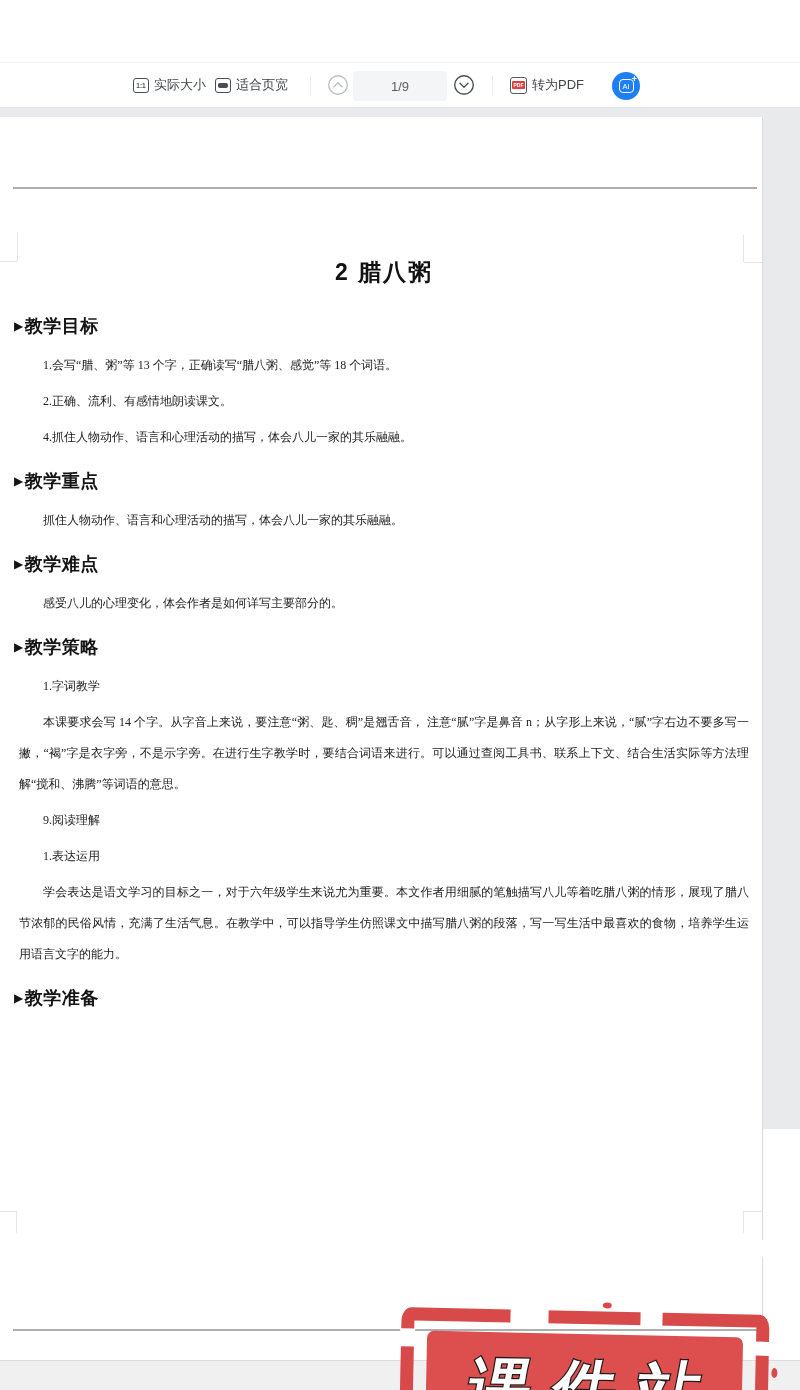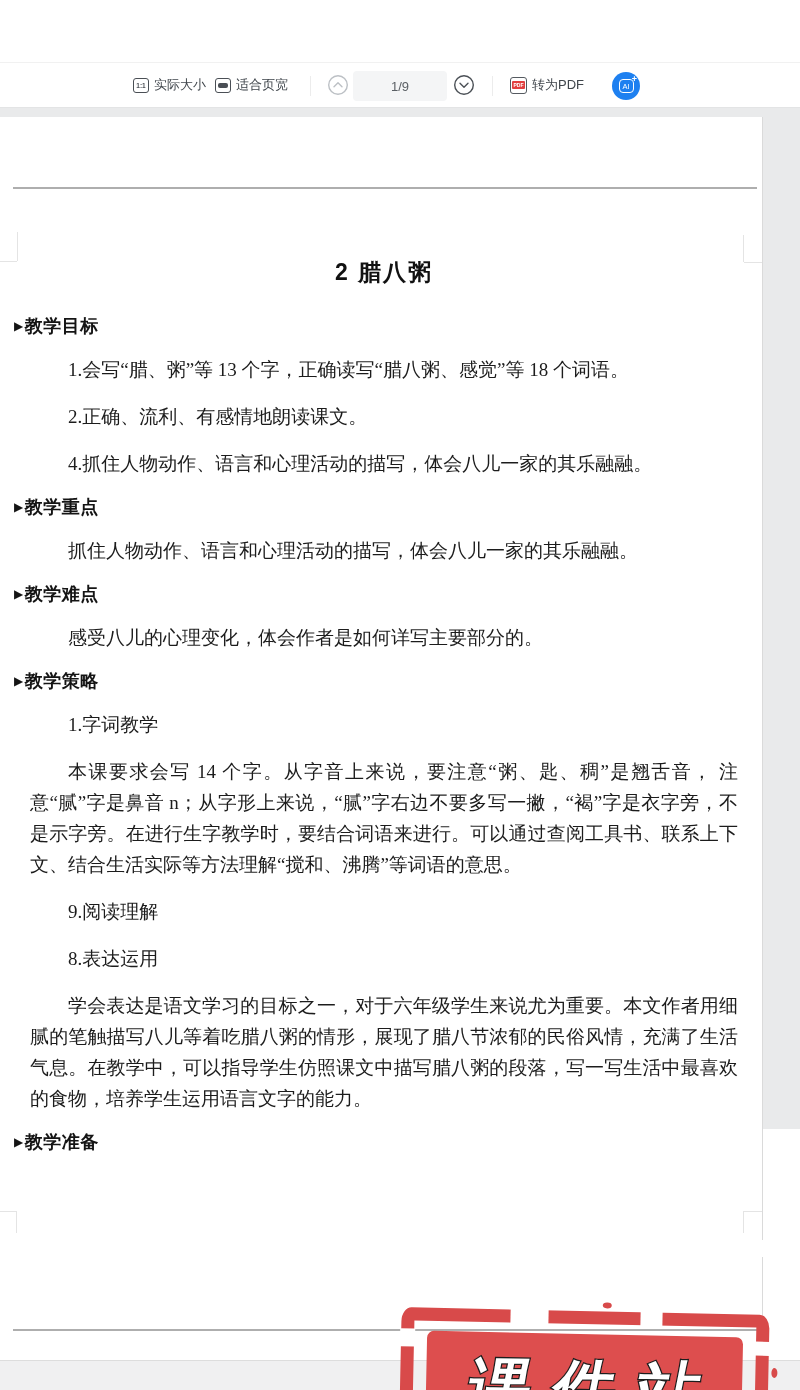--- a/index.html
+++ b/index.html
@@ -89,22 +89,22 @@
     text-align: center; font-size: 23px; font-weight: bold; color: #111;
     margin: 0 0 26px 0; letter-spacing: 2px;
   }
   .sec-heading {
     display: flex; align-items: center; font-size: 18px; font-weight: bold; color: #141414;
     margin: 16px 0 12px 0; letter-spacing: 0.5px;
   }
   .sec-heading .tri { font-size: 12px; margin-right: 1px; line-height: 1; }
   .content p {
     font-family: "Liberation Serif", "DejaVu Serif", serif;
-    font-size: 19px; line-height: 31px; color: #1c1c1c;
-    text-indent: 2em; text-align: justify; margin: 16px;
+    font-size: 12px; line-height: 31px; color: #1c1c1c;
+    text-indent: 2em; text-align: justify; margin: 5px;
   }
 
   
   .stamp {
     position: absolute; left: 400px; top: 1203px; width: 368px; height: 158px;
     border: 13px solid #d84a4a; border-radius: 10px / 14px;
     transform: rotate(1.2deg); z-index: 5;
   }
   .stamp-inner {
     position: absolute; inset: 10px 13px 12px 13px; background: #dd4e4e; border-radius: 7px;
@@ -230,21 +230,21 @@
         </div>
 
         <div>
           <div class="sec-heading">
             <span class="tri">▶</span>
             <span>教学策略</span>
           </div>
           <p>1.字词教学</p>
           <p>本课要求会写 14 个字。从字音上来说，要注意“粥、匙、稠”是翘舌音， 注意“腻”字是鼻音 n；从字形上来说，“腻”字右边不要多写一撇，“褐”字是衣字旁，不是示字旁。在进行生字教学时，要结合词语来进行。可以通过查阅工具书、联系上下文、结合生活实际等方法理解“搅和、沸腾”等词语的意思。</p>
           <p>9.阅读理解</p>
-          <p>8.表达运用</p>
+          <p>1.表达运用</p>
           <p>学会表达是语文学习的目标之一，对于六年级学生来说尤为重要。本文作者用细腻的笔触描写八儿等着吃腊八粥的情形，展现了腊八节浓郁的民俗风情，充满了生活气息。在教学中，可以指导学生仿照课文中描写腊八粥的段落，写一写生活中最喜欢的食物，培养学生运用语言文字的能力。</p>
         </div>
 
         <div>
           <div class="sec-heading">
             <span class="tri">▶</span>
             <span>教学准备</span>
           </div>
         </div>
       </div>

